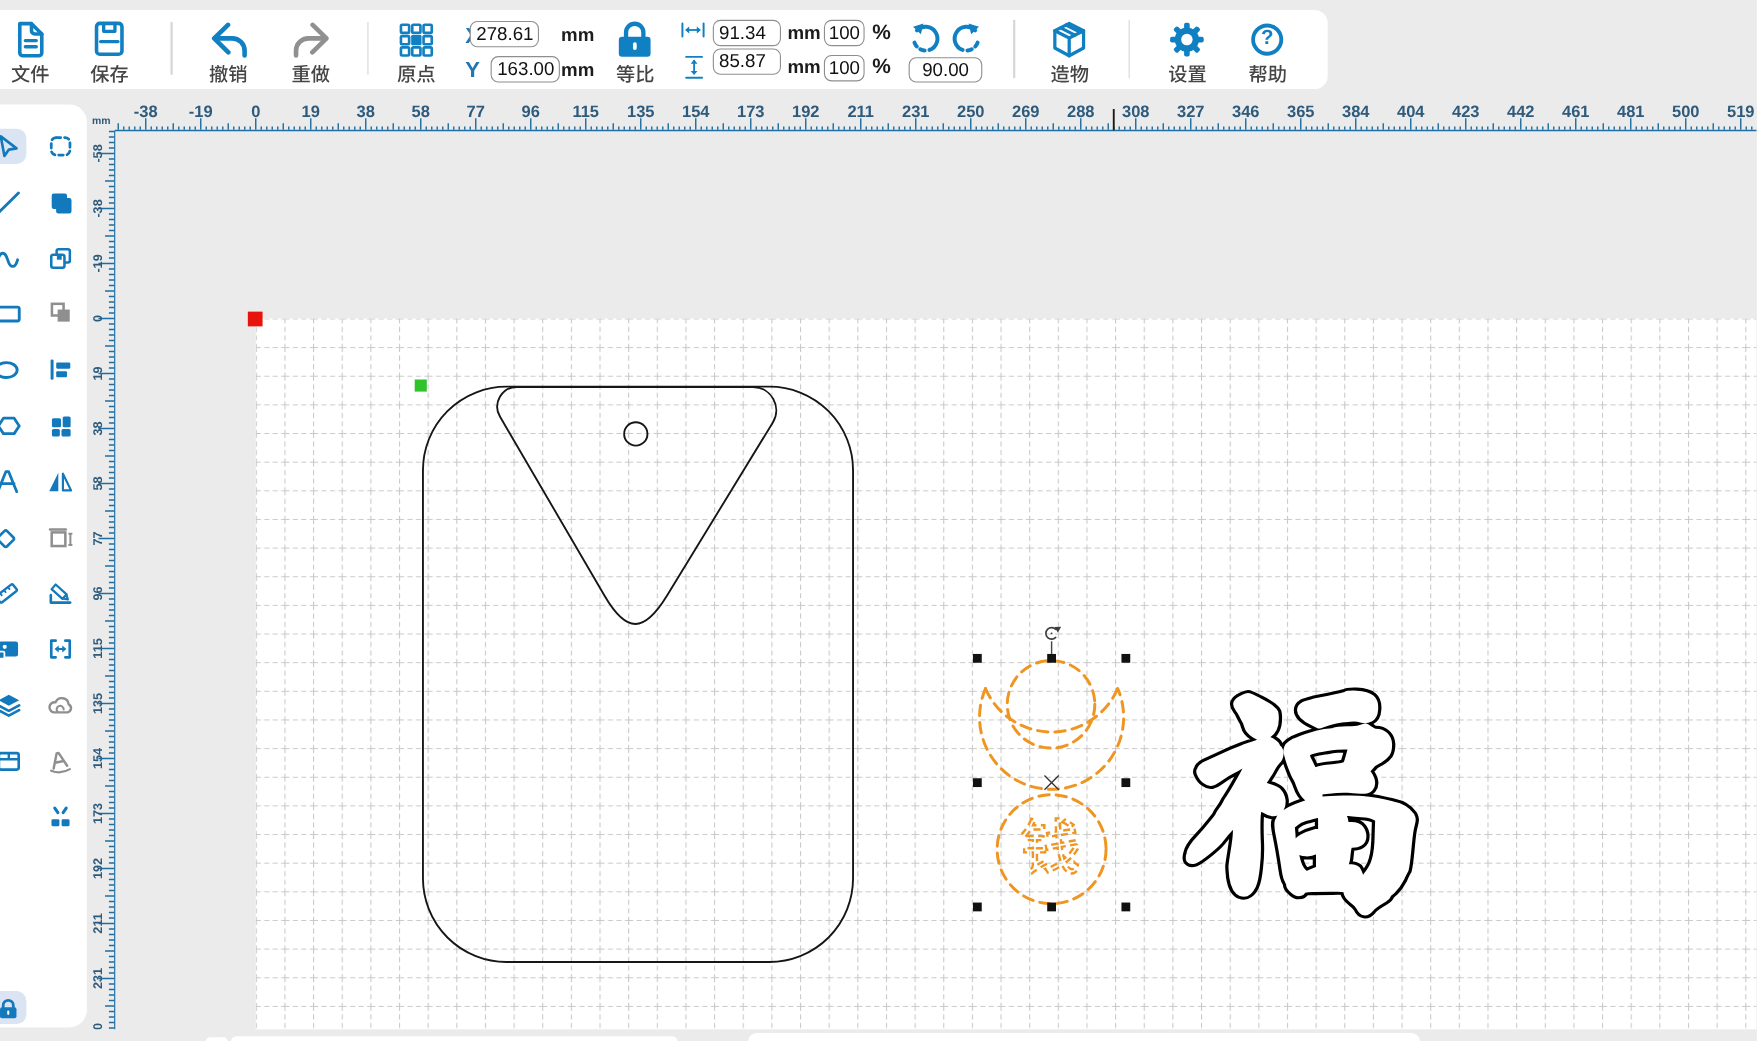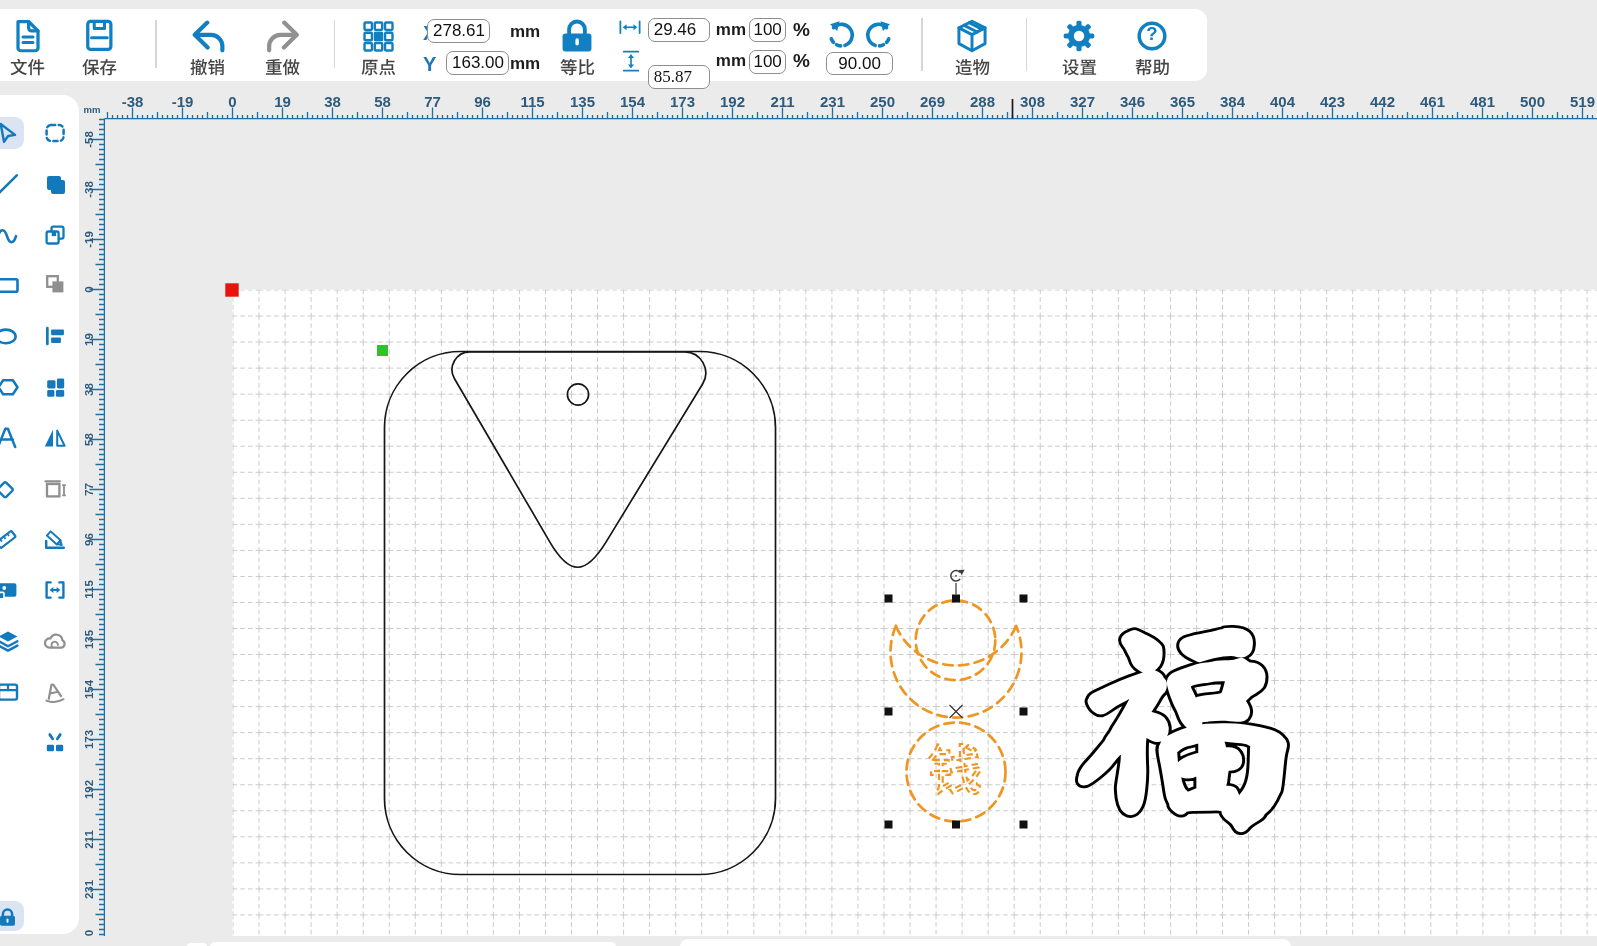--- a/index.html
+++ b/index.html
@@ -94,22 +94,22 @@
 <svg style="position:absolute;left:618.7px;top:18.5px" width="22" height="22" viewBox="0 0 32 32">
     <path d="M2 3.5 V20.5 M30 3.5 V20.5" fill="none" stroke="#1180c2" stroke-width="2.6" stroke-linecap="round" stroke-linejoin="round"></path>
     <path d="M7 12 H25" stroke="#1180c2" stroke-width="2.4"></path>
     <path d="M11 7.5 L5.5 12 l5.5 4.5 z M21 7.5 L26.5 12 l-5.5 4.5 z" fill="#1180c2"></path>
   </svg>
 <svg style="position:absolute;left:619.7px;top:49.8px" width="22" height="22" viewBox="0 0 32 32">
     <path d="M5.5 2.5 H26.5 M5.5 30 H26.5" fill="none" stroke="#1180c2" stroke-width="2.6" stroke-linecap="round" stroke-linejoin="round"></path>
     <path d="M16 7 V25" stroke="#1180c2" stroke-width="2.4"></path>
     <path d="M11.5 11.5 L16 6 l4.5 5.5 z M11.5 21 L16 26.5 l4.5-5.5 z" fill="#1180c2"></path>
   </svg>
-<div class="inpL" style="left:647.7px;top:17.5px;width:55px;height:22px;">29.46</div>
-<div class="inpL" style="left:647.7px;top:65px;width:55px;height:22px;font-family:Liberation Serif, serif;">85.87</div>
+<div class="inpL" style="left:647.7px;top:17.5px;width:55px;height:22px;">91.34</div>
+<div class="inpL" style="left:647.7px;top:44px;width:55px;height:22px;">85.87</div>
 <div class="mm" style="left:715.8px;top:29.5px;">mm</div>
 <div class="mm" style="left:715.8px;top:61px;">mm</div>
 <div class="inp" style="left:748.9px;top:17.5px;width:35.5px;height:22px;">100</div>
 <div class="inp" style="left:748.9px;top:49.5px;width:35.5px;height:22px;">100</div>
 <div class="mm" style="left:793px;top:29.5px;font-size:19px;">%</div>
 <div class="mm" style="left:793px;top:61px;font-size:19px;">%</div>
 <svg style="position:absolute;left:823.5px;top:16.8px" width="34" height="34" viewBox="0 0 32 32">
     <path d="M9.0 10.0 A10.2 10.2 0 1 1 19.7 26.7" fill="none" stroke="#1180c2" stroke-width="3.4" stroke-linecap="round" stroke-linejoin="round"></path>
     <path d="M15.6 27.2 A10.2 10.2 0 0 1 11.9 26.1" fill="none" stroke="#1180c2" stroke-width="3.4" stroke-linecap="round" stroke-linejoin="round"></path>
     <path d="M8.9 23.8 A10.2 10.2 0 0 1 6.9 20.5" fill="none" stroke="#1180c2" stroke-width="3.4" stroke-linecap="round" stroke-linejoin="round"></path>

